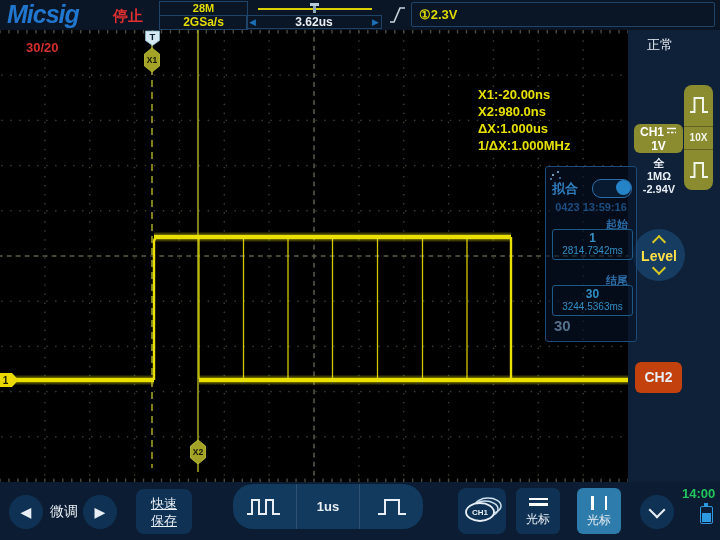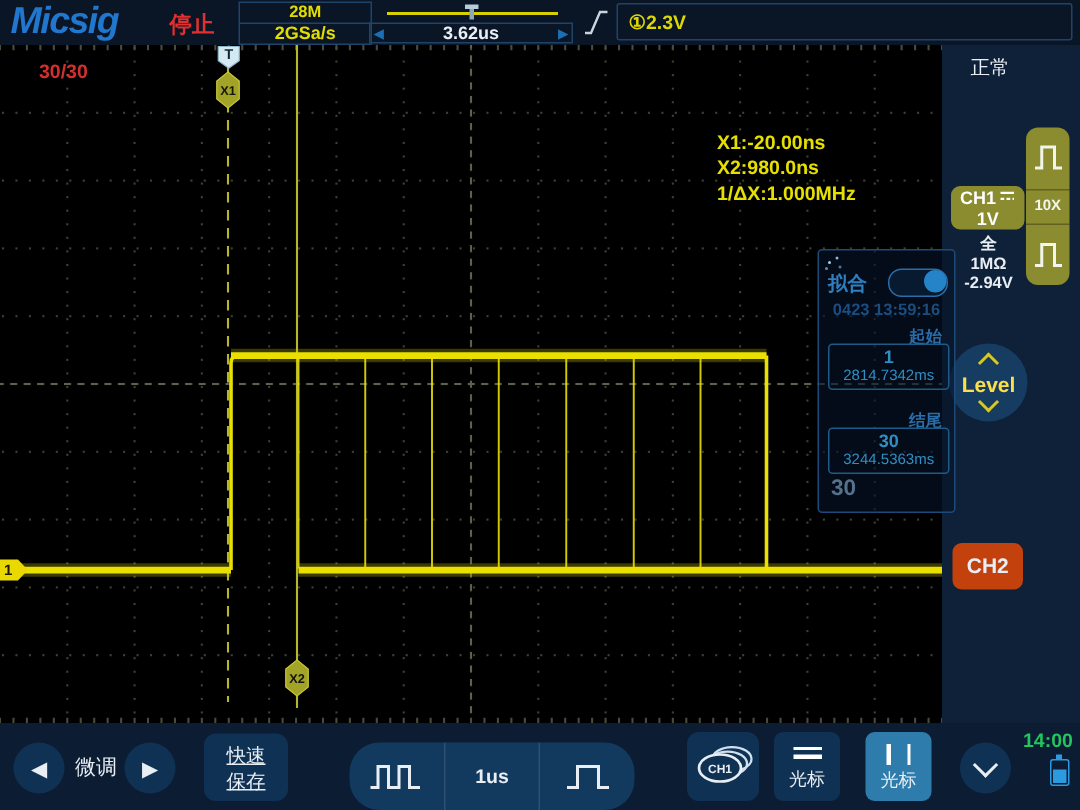--- a/index.html
+++ b/index.html
@@ -67,21 +67,21 @@
   .chev.down{transform:rotate(45deg);margin-top:-1px;}
   .ch2-btn{position:absolute;left:7px;top:332px;width:47px;height:31px;background:#c2410c;border-radius:6px;
            text-align:center;line-height:31px;color:#e8eef4;font-size:14px;font-weight:700;}
   
   #bottombar{position:absolute;left:0;top:482px;width:720px;height:58px;background:#0c1d33;z-index:2;}
   .circ{position:absolute;width:34px;height:34px;border-radius:50%;background:#0f3254;color:#e8eef4;
         display:flex;align-items:center;justify-content:center;font-size:14px;}
   .finelab{position:absolute;left:44px;top:21px;width:40px;text-align:center;font-size:14px;color:#e8eef4;}
   .qsave{position:absolute;left:136px;top:7px;width:56px;height:45px;background:#0f3254;border-radius:8px;
          color:#e8eef4;font-size:13px;line-height:17px;text-align:center;display:flex;align-items:center;justify-content:center;}
-  .pulse-group{position:absolute;left:233px;top:13px;width:190px;height:45px;background:#123a5e;border-radius:20px;
+  .pulse-group{position:absolute;left:233px;top:2px;width:190px;height:45px;background:#123a5e;border-radius:20px;
                display:flex;align-items:stretch;}
   .pulse-group .cell{flex:1;display:flex;align-items:center;justify-content:center;color:#e8eef4;
                      font-size:13px;font-weight:700;}
   .pulse-group .cell+.cell{border-left:1px solid rgba(255,255,255,.12);}
   .ch1-badge{position:absolute;left:458px;top:6px;width:48px;height:46px;background:#0f3254;border-radius:8px;
              display:flex;align-items:center;justify-content:center;}
   .cursor-btn{position:absolute;top:6px;width:44px;height:46px;background:#0f3254;border-radius:6px;
               display:flex;flex-direction:column;align-items:center;justify-content:center;color:#e8eef4;}
   .cursor-btn.active{background:#2d7cab;}
   .cursor-btn .lab{font-size:12px;margin-top:2px;}
@@ -1693,24 +1693,25 @@
       </g>
       <polygon points="152,18 159.5,24 159.5,36 152,42 144.5,36 144.5,24" fill="#a3a328" stroke="#c8c838" stroke-width="0.8"></polygon>
       <text x="152" y="33" text-anchor="middle" font-size="8.5" font-weight="bold" fill="#15150a" font-family="Liberation Sans, sans-serif">X1</text>
       <polygon points="198,410 205.5,416 205.5,428 198,434 190.5,428 190.5,416" fill="#a3a328" stroke="#c8c838" stroke-width="0.8"></polygon>
       <text x="198" y="425" text-anchor="middle" font-size="8.5" font-weight="bold" fill="#15150a" font-family="Liberation Sans, sans-serif">X2</text>
       <polygon points="145.5,1 159.5,1 159.5,10.5 152.5,15.5 145.5,10.5" fill="#d4e9f2" stroke="#8fb8cc" stroke-width="0.8"></polygon>
       <text x="152.5" y="9.5" text-anchor="middle" font-size="9.5" font-weight="bold" fill="#0c2433" font-family="Liberation Sans, sans-serif">T</text>
       <polygon points="0,343 12,343 18.5,350 12,357 0,357" fill="#e9d900"></polygon>
       <text x="5.5" y="353.5" text-anchor="middle" font-size="10" font-weight="bold" fill="#1f1b00" font-family="Liberation Sans, sans-serif">1</text>
     </svg>
-  <div class="counter">30/30</div>
+  <div class="counter">30/20</div>
   <div class="readout">
     <div>X1:-20.00ns</div>
     <div>X2:980.0ns</div>
+    <div>ΔX:1.000us</div>
     <div>1/ΔX:1.000MHz</div>
   </div>
 
   <div id="fitpanel">
     <div class="sparkle"></div>
     <div class="fit-row">
       <span class="fit-title">拟合</span>
       <span class="toggle">
           <span class="knob"></span>
         </span>

